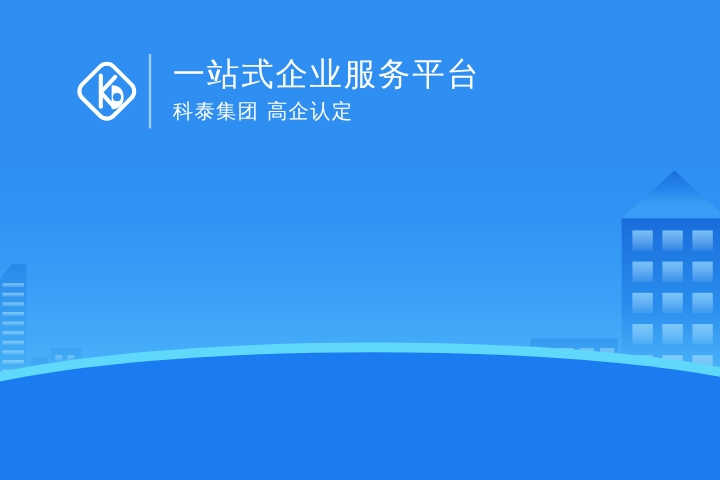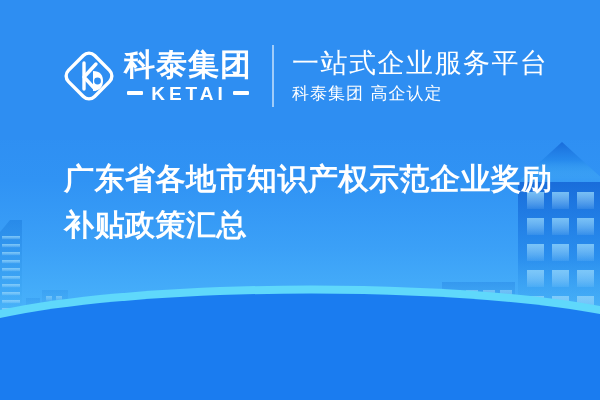--- a/index.html
+++ b/index.html
@@ -279,32 +279,23 @@
     <div class="logo-mark">
       <svg width="56" height="58" viewBox="0 0 56 58" xmlns="http://www.w3.org/2000/svg">
         <rect x="8.5" y="10.5" width="37" height="37" rx="8" ry="8" transform="rotate(45 27 29)" fill="none" stroke="#ffffff" stroke-width="3.4"></rect>
         <path d="M22,16 L22,42" stroke="#ffffff" stroke-width="3.4" fill="none" stroke-linecap="round"></path>
         <path d="M34,17 L22,30 L33,42" stroke="#ffffff" stroke-width="3.4" fill="none" stroke-linecap="round" stroke-linejoin="round"></path>
         <path d="M31,24 L31,44 C39,44 41,38 41,34 C41,28 38,24 31,24 Z" fill="#ffffff"></path>
         <circle cx="35.5" cy="34" r="3.4" fill="#2e8ef2"></circle>
       </svg>
     </div>
 
-    <div class="logo-wordmark">
-      <div class="logo-cn">科泰集团</div>
-      <div class="logo-en-row">
-        <span class="logo-en-dash"></span>
-        <span class="logo-en">KETAI</span>
-        <span class="logo-en-dash"></span>
-      </div>
-    </div>
 
     <div class="divider"></div>
 
     <div class="tagline">
       <div class="tagline-main">一站式企业服务平台</div>
       <div class="tagline-sub">科泰集团 高企认定</div>
     </div>
   </div>
 
-  <div class="headline">广东省各地市知识产权示范企业奖励补贴政策汇总</div>
 
 </div>
 
 </body></html>

